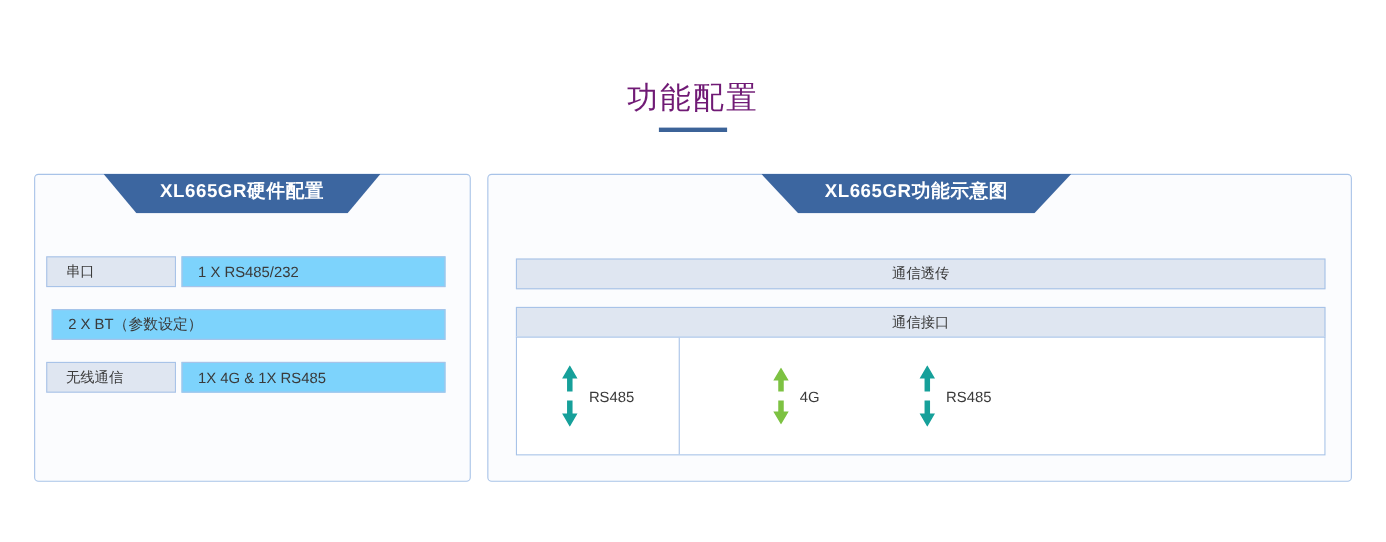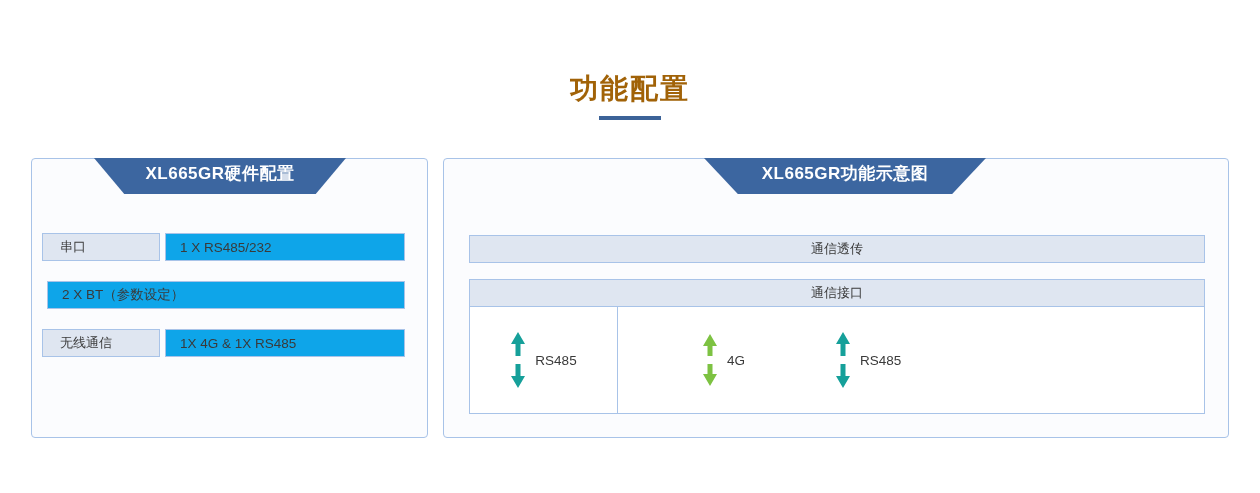--- a/index.html
+++ b/index.html
@@ -9,22 +9,22 @@
     font-family:"Liberation Sans","DejaVu Sans",sans-serif;
     color:#333;
     position:relative;
     overflow:hidden;
   }
 
   
   .page-title{
     position:absolute;left:0;top:70px;width:1260px;
     text-align:center;
-    font-size:28px;font-weight:bold;letter-spacing:2px;
-    color:#a16207;
+    font-size:28px;font-weight:normal;letter-spacing:2px;
+    color:#701a75;
   }
   .title-rule{
     position:absolute;left:599px;top:116px;
     width:62px;height:4px;background:#3c6398;
   }
 
   
   .panel{
     position:absolute;
     background:#fbfcfe;
@@ -42,41 +42,41 @@
     background:#3c66a0;
     color:#ffffff;
     font-size:17px;font-weight:bold;letter-spacing:.5px;
     display:flex;align-items:center;justify-content:center;
     clip-path:polygon(0 0,100% 0,88% 100%,12% 100%);
     -webkit-clip-path:polygon(0 0,100% 0,88% 100%,12% 100%);
     box-sizing:border-box;
     padding-bottom:6px;
   }
   #header-left{left:62px;width:252px;}
-  #header-right{left:260px;width:282px;}
+  #header-right{left:248px;width:282px;}
 
   
   .spec-rows{
     position:absolute;left:10px;top:74px;width:363px;
   }
   .spec-row{
     display:flex;align-items:stretch;margin-bottom:20px;height:28px;
   }
   .spec-label{
     width:118px;
     background:#dfe6f1;
     border:1px solid #a8c3e8;
     box-sizing:border-box;
     display:flex;align-items:center;
     padding-left:17px;
     font-size:13px;color:#3a3a3a;
   }
   .spec-value{
     flex:1;margin-left:5px;
-    background:#0ea5e9;
+    background:#7dd3fc;
     border:1px solid #a8c3e8;
     box-sizing:border-box;
     display:flex;align-items:center;
     padding-left:14px;
     font-size:13.5px;color:#3a3a3a;
   }
 
   
   .bar{
     position:absolute;

